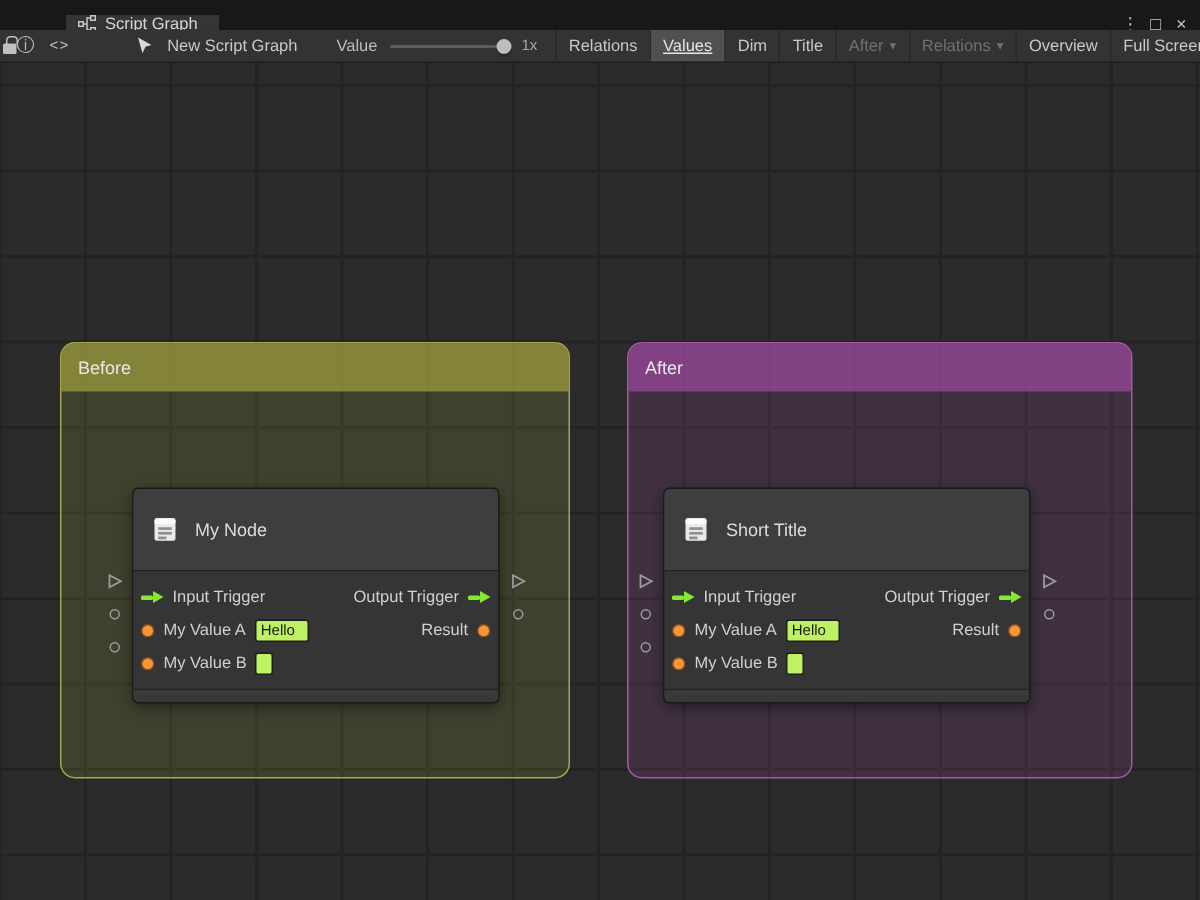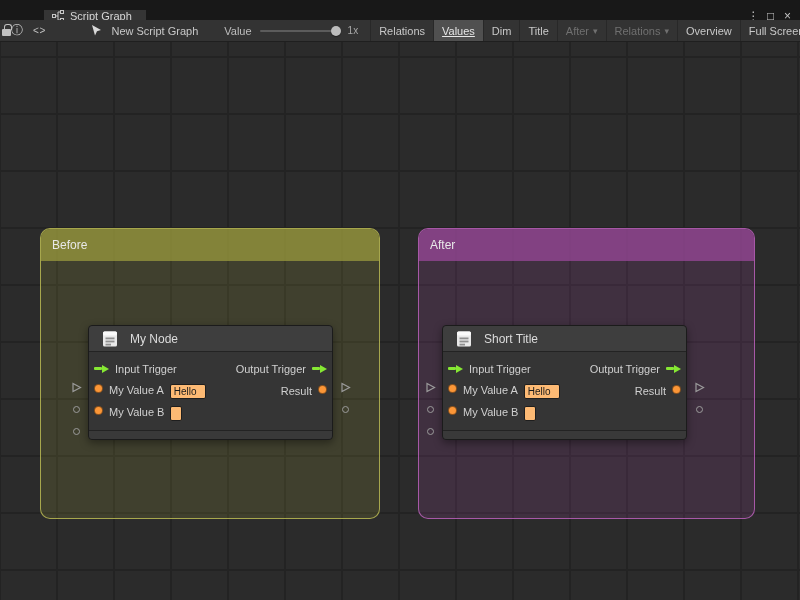--- a/index.html
+++ b/index.html
@@ -49,33 +49,33 @@
   .group-header { height:25px; border-radius:9px 9px 0 0; display:flex; align-items:center; padding:16px 11px; font-size:12px; color:#e8e8e8; }
   .group-before { left:40px; top:186px; width:340px; height:291px; background:rgba(158,158,62,0.18); border:1px solid rgba(186,186,84,0.85); }
   .group-before .group-header { background:rgba(148,148,60,0.8); }
   .group-after { left:418px; top:186px; width:337px; height:291px; background:rgba(158,74,158,0.18); border:1px solid rgba(186,96,186,0.85); }
   .group-after .group-header { background:rgba(146,70,146,0.8); }
 
   
   .node { position:absolute; width:245px; background:#353535; border:1px solid #1b1b1b; border-radius:4px; box-shadow:0 3px 9px rgba(0,0,0,0.4); font-size:11px; color:#d0d0d0; }
   .node-before { left:88px; top:283px; }
   .node-after  { left:442px; top:283px; }
-  .node-header { height:26px; background:#3e3e3e; border-bottom:1px solid #232323; display:flex; align-items:center; gap:10px; padding:0 11px; border-radius:4px 4px 0 0; font-size:12px; color:#dcdcdc; }
+  .node-header { height:55px; background:#3e3e3e; border-bottom:1px solid #232323; display:flex; align-items:center; gap:10px; padding:0 11px; border-radius:4px 4px 0 0; font-size:12px; color:#dcdcdc; }
   .node-body { padding:6px 0; background:#353535; }
   .port-row { height:22px; display:flex; align-items:center; justify-content:space-between; padding:0 5px; }
-  .pg { display:flex; align-items:flex-start; gap:6px; }
+  .pg { display:flex; align-items:center; gap:6px; }
   .node-footer { height:9px; border-top:1px solid #232323; background:#393939; border-radius:0 0 4px 4px; }
 
   .flow-arrow { width:15px; height:11px; position:relative; flex:0 0 auto; }
   .flow-arrow::before { content:""; position:absolute; left:0; top:4px; width:8px; height:3px; background:#86e833; border-radius:1px; }
   .flow-arrow::after { content:""; position:absolute; left:8px; top:1.5px; width:0; height:0; border-left:7px solid #86e833; border-top:4px solid transparent; border-bottom:4px solid transparent; }
 
   .value-dot { width:9px; height:9px; border-radius:50%; background:#fb9637; border:1px solid rgba(0,0,0,0.45); flex:0 0 auto; }
 
-  .value-field { height:15px; background:#fdba74; border:1px solid #1e1e1e; border-radius:2px; color:#1a1a1a; font-size:10px; padding:0 3px; font-family:"Liberation Sans","DejaVu Sans",sans-serif; }
+  .value-field { height:15px; background:#bef264; border:1px solid #1e1e1e; border-radius:2px; color:#1a1a1a; font-size:10px; padding:0 3px; font-family:"Liberation Sans","DejaVu Sans",sans-serif; }
   .vf-a { width:36px; }
   .vf-b { width:12px; }
 
   .oport { position:absolute; width:12px; height:12px; display:flex; align-items:center; justify-content:center; }
   .oport.left  { left:-19px; }
   .oport.right { right:-19px; }
   .op-row1 { top:55px; } .op-row2 { top:77px; } .op-row3 { top:99px; }
   .circ-outline { width:7px; height:7px; border:1.3px solid #9b9b9b; border-radius:50%; }
 
   .unit-icon { flex:0 0 auto; }

